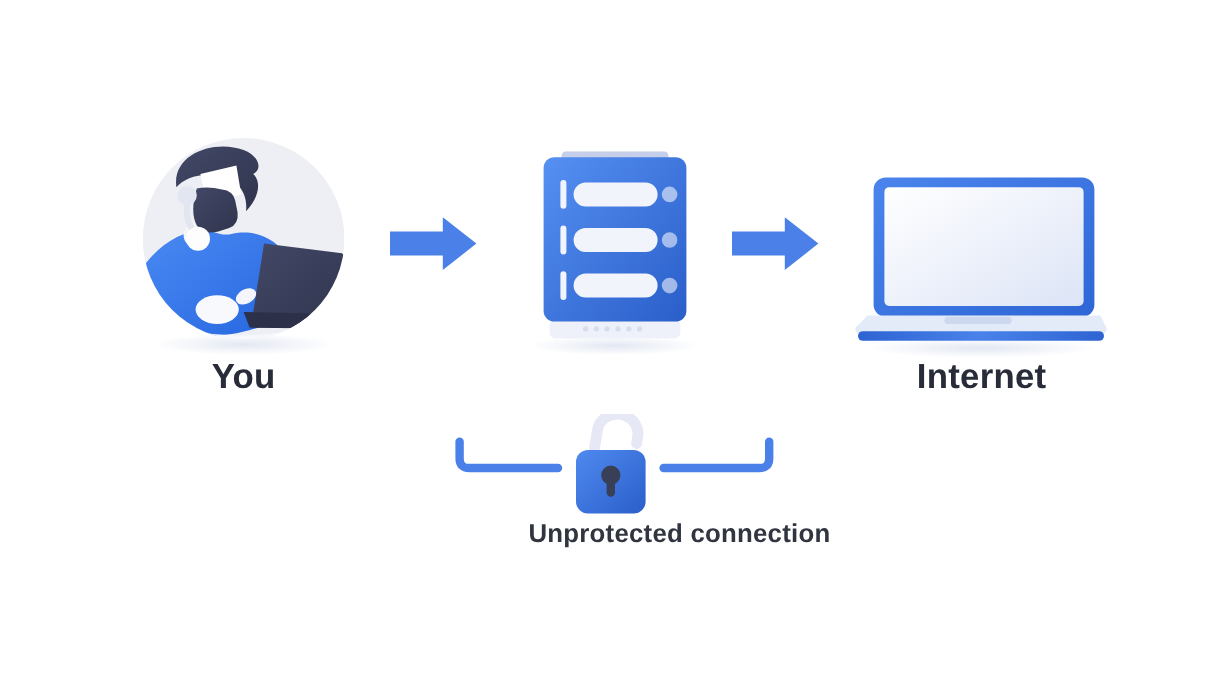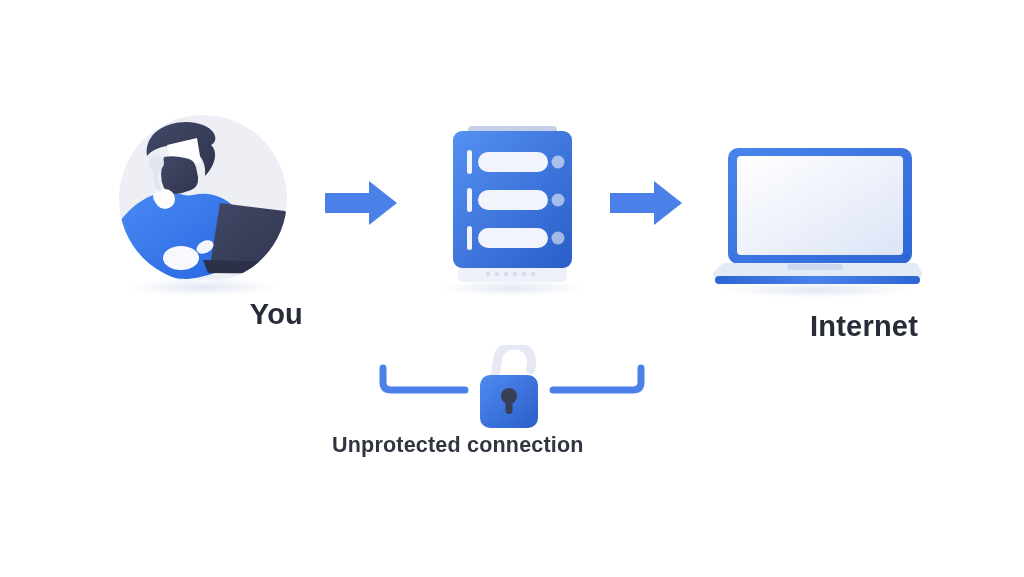--- a/index.html
+++ b/index.html
@@ -3,29 +3,29 @@
 <meta charset="utf-8">
 <style>
   html,body{margin:0;padding:0;background:#ffffff;}
   .canvas{
     position:relative;width:1024px;height:577px;background:#ffffff;
     overflow:hidden;font-family:"Liberation Sans","DejaVu Sans",sans-serif;
   }
   .abs{position:absolute;}
   .node-label{
     position:absolute;top:296px;height:36px;line-height:36px;
-    text-align:right;font-size:29px;font-weight:700;color:#272c38;
+    text-align:center;font-size:29px;font-weight:700;color:#272c38;
     letter-spacing:.2px;
   }
   .label-you{left:103px;width:200px;}
   .label-proxy{left:412px;width:200px;}
-  .label-internet{left:718px;width:200px;margin-top:12px;}
+  .label-internet{left:718px;width:200px;}
   .note-label{
     position:absolute;top:433px;left:332px;width:360px;height:28px;
-    text-align:left;font-size:21.5px;font-weight:600;color:#30353f;
+    text-align:right;font-size:21.5px;font-weight:600;color:#30353f;
     letter-spacing:.2px;
   }
   .shadow{
     position:absolute;border-radius:50%;
     background:radial-gradient(ellipse at center, rgba(203,212,232,0.55) 0%, rgba(203,212,232,0.0) 70%);
   }
   svg{display:block;}
 </style>
 </head>
 <body>

